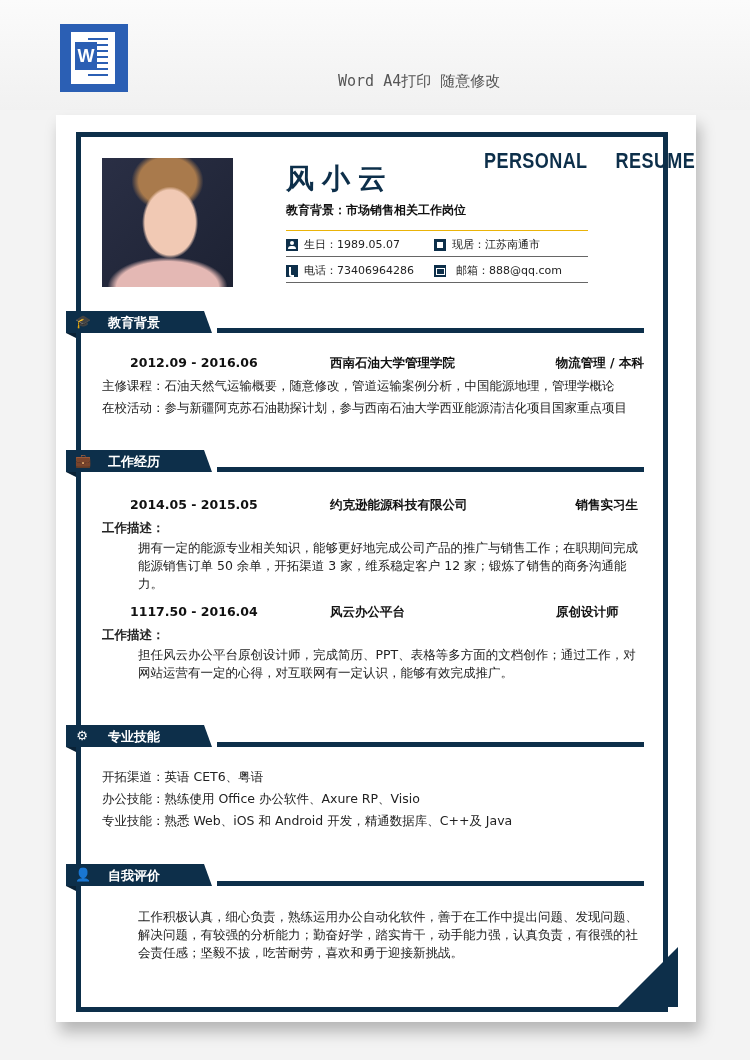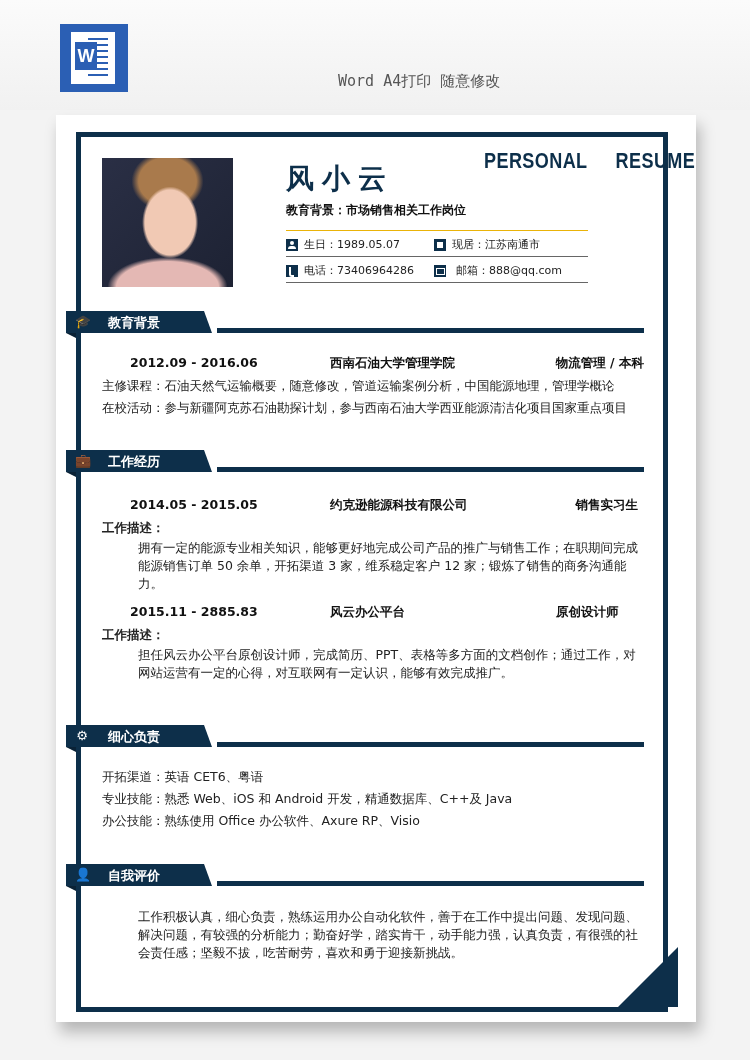--- a/index.html
+++ b/index.html
@@ -218,39 +218,39 @@
     <div class="entry-head">
       <span style="left:0">2014.05 - 2015.05</span>
       <span style="left:200px">约克逊能源科技有限公司</span>
       <span style="right:6px">销售实习生</span>
     </div>
     <div class="label-b">工作描述：</div>
     <div class="para">拥有一定的能源专业相关知识，能够更好地完成公司产品的推广与销售工作；在职期间完成能源销售订单 50 余单，开拓渠道 3 家，维系稳定客户 12 家；锻炼了销售的商务沟通能力。</div>
   </div>
   <div class="body-text" style="top:489px">
     <div class="entry-head">
-      <span style="left:0">2015.11 - 2885.83</span>
+      <span style="left:0">1117.50 - 2016.04</span>
       <span style="left:200px">风云办公平台</span>
       <span style="left:426px">原创设计师</span>
     </div>
     <div class="label-b">工作描述：</div>
     <div class="para">担任风云办公平台原创设计师，完成简历、PPT、表格等多方面的文档创作；通过工作，对网站运营有一定的心得，对互联网有一定认识，能够有效完成推广。</div>
   </div>
 
   <div class="sec" style="top:610px">
     <div class="tab"></div>
       <div class="fold"></div>
       <div class="line"></div>
     <div class="sico">⚙</div>
-    <div class="stitle">细心负责</div>
+    <div class="stitle">专业技能</div>
   </div>
   <div class="body-text" style="top:651px">
     <div class="line-txt">开拓渠道：英语 CET6、粤语</div>
+    <div class="line-txt">办公技能：熟练使用 Office  办公软件、Axure RP、Visio</div>
     <div class="line-txt">专业技能：熟悉 Web、iOS 和 Android 开发，精通数据库、C++及 Java</div>
-    <div class="line-txt">办公技能：熟练使用 Office  办公软件、Axure RP、Visio</div>
   </div>
 
   <div class="sec" style="top:749px">
     <div class="tab"></div>
       <div class="fold"></div>
       <div class="line"></div>
     <div class="sico">👤</div>
     <div class="stitle">自我评价</div>
   </div>
   <div class="body-text" style="top:793px">

